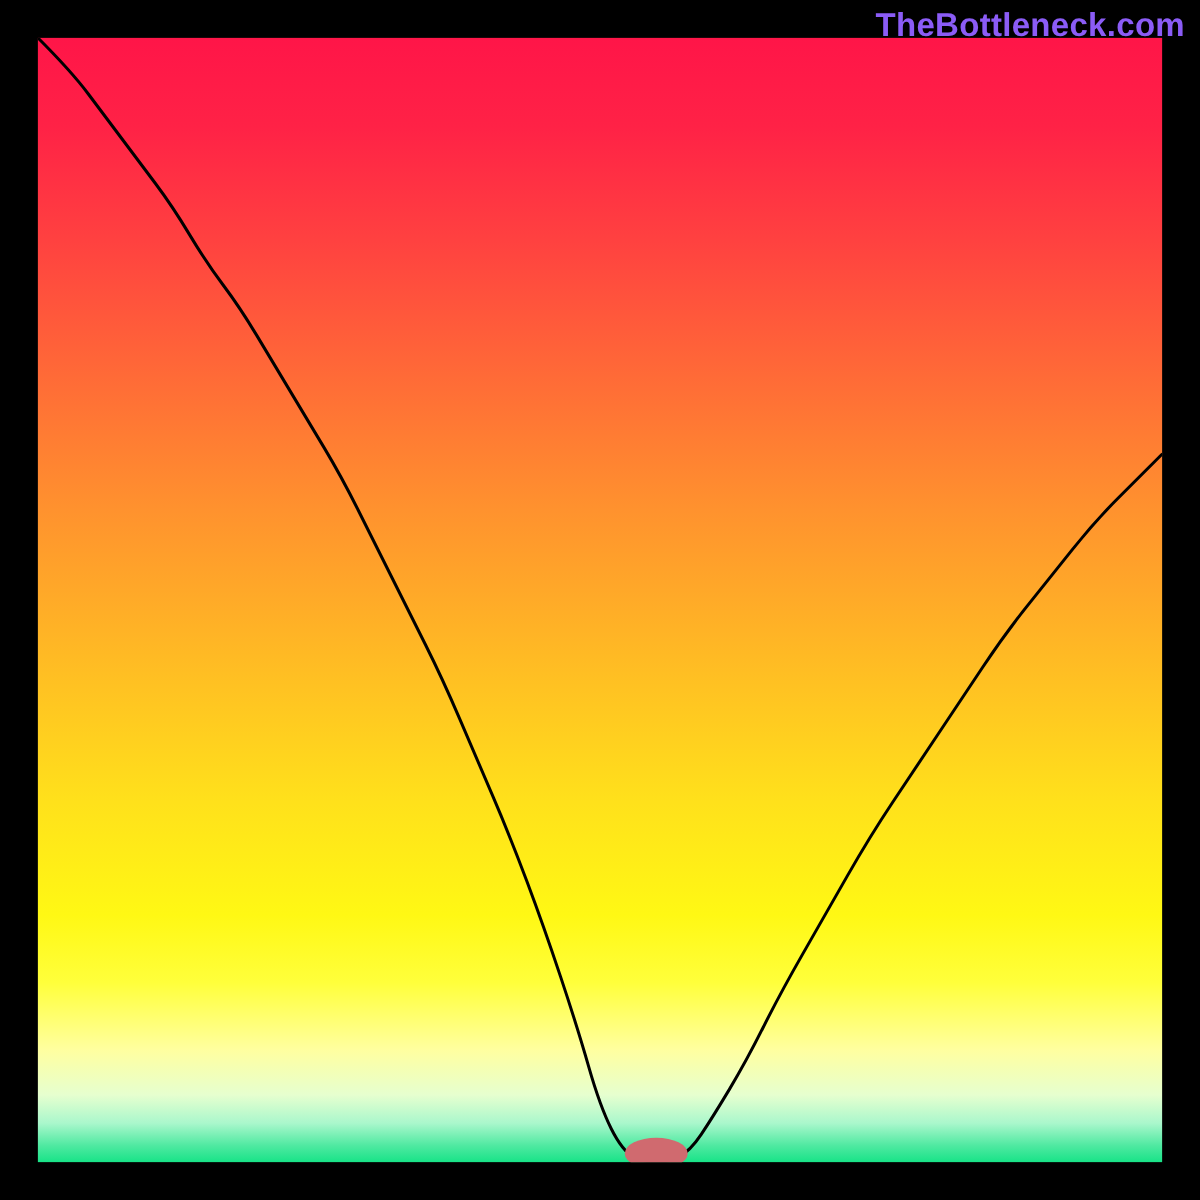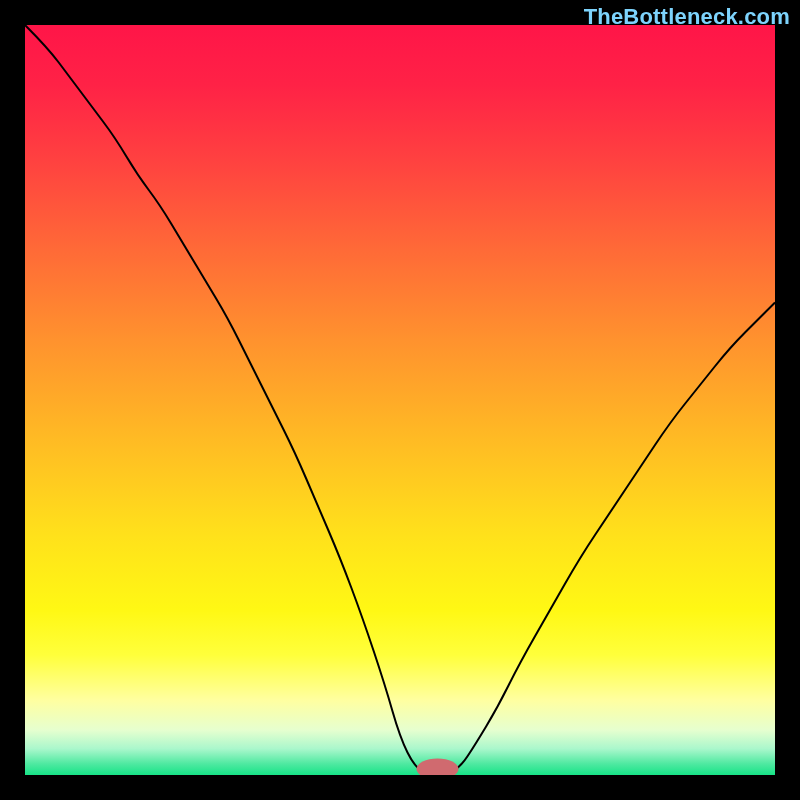--- a/index.html
+++ b/index.html
@@ -14,21 +14,21 @@
   .frame {
     position: relative;
     width: 800px;
     height: 800px;
     background: #000;
   }
   .watermark {
     position: absolute;
     top: 4px;
     right: 10px;
-    color: #7dd3fc;
+    color: #8b5cf6;
     font-size: 22px;
     font-weight: bold;
     letter-spacing: 0.2px;
     z-index: 10;
     text-align: right;
   }
   .plot-area {
     position: absolute;
     left: 25px;
     top: 25px;

